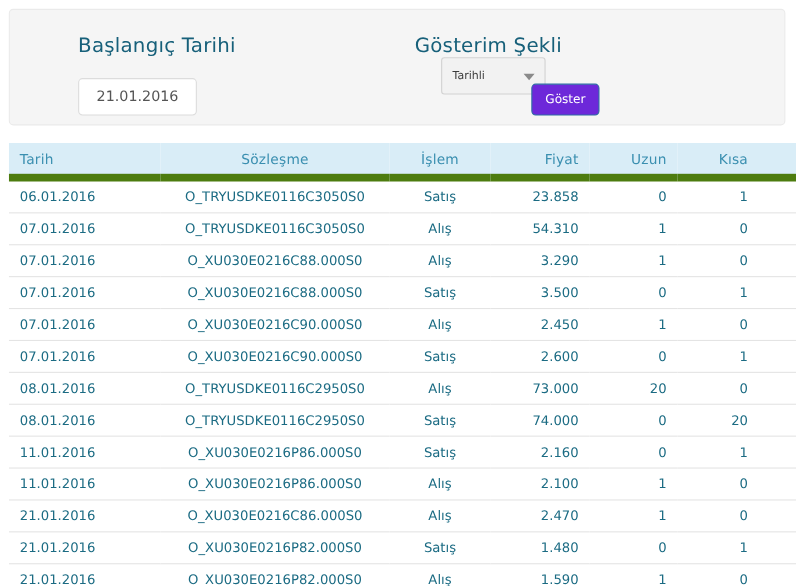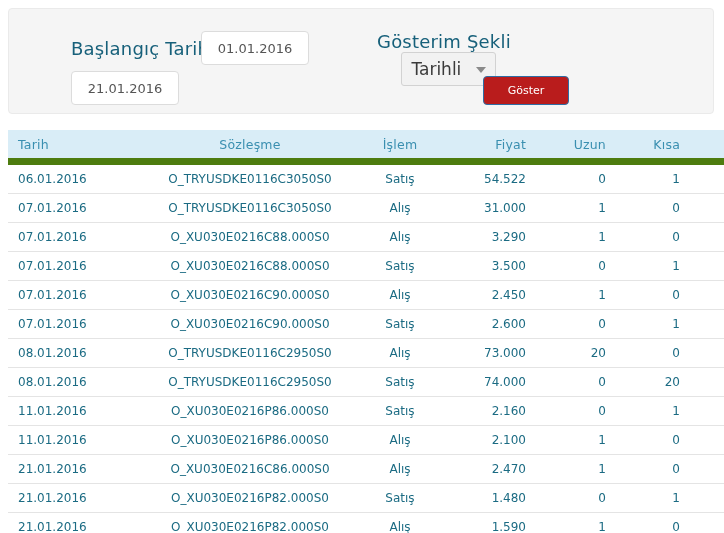--- a/index.html
+++ b/index.html
@@ -71,43 +71,43 @@
     position: relative;
     box-sizing: border-box;
     width: 95px;
     height: 34px;
     background: #f2f2f2;
     border: 1px solid #d2d2d2;
     border-radius: 3px;
     display: flex;
     align-items: center;
     padding-left: 9px;
-    font-size: 17px;
+    font-size: 10px;
     color: #3b3b3b;
     cursor: default;
   }
   .select-arrow {
     position: absolute;
     right: 9px;
     top: 50%;
     margin-top: -2px;
     width: 0;
     height: 0;
     border-left: 5px solid transparent;
     border-right: 5px solid transparent;
     border-top: 6px solid #8a8a8a;
   }
 
   #submit-button {
     position: absolute;
     left: 474px;
     top: 67px;
-    width: 86px;
+    width: 62px;
     height: 29px;
-    background: #b91c1c;
+    background: #6d28d9;
     border: 1px solid #2e6da4;
     border-radius: 4px;
     color: #ffffff;
     font-family: "DejaVu Sans", "Liberation Sans", sans-serif;
     font-size: 11px;
     cursor: pointer;
     padding: 0;
     line-height: 27px;
     text-align: center;
   }
@@ -157,21 +157,20 @@
   .act-sell { color: #e00000; }
   .act-buy  { color: #008000; }
 </style>
 </head>
 <body>
 
 <div id="filter-panel">
 
   <div class="form-row" id="row-start-date">
     <span class="form-label">Başlangıç Tarihi</span>
-    <input class="text-input" type="text" value="01.01.2016" style="">
   </div>
 
   <div class="form-row" id="row-end-date">
     <input class="text-input" type="text" value="21.01.2016" style="">
   </div>
 
   <div class="form-row" id="row-display-mode">
     <span class="form-label">Gösterim Şekli</span>
     <div class="select-box">
       <span>Tarihli</span>
@@ -194,30 +193,30 @@
         <th class="col-short">Kısa</th>
         <th class="col-net">Net</th>
 
       </tr>
     </thead>
     <tbody id="results-body">
         <tr>
           <td class="col-date">06.01.2016</td>
           <td class="col-contract">O_TRYUSDKE0116C3050S0</td>
           <td class="col-action act-sell">Satış</td>
-          <td class="col-price">54.522</td>
+          <td class="col-price">23.858</td>
           <td class="col-long">0</td>
           <td class="col-short">1</td>
           <td class="col-net">-1</td>
         </tr>
         <tr>
           <td class="col-date">07.01.2016</td>
           <td class="col-contract">O_TRYUSDKE0116C3050S0</td>
           <td class="col-action act-buy">Alış</td>
-          <td class="col-price">31.000</td>
+          <td class="col-price">54.310</td>
           <td class="col-long">1</td>
           <td class="col-short">0</td>
           <td class="col-net">1</td>
         </tr>
         <tr>
           <td class="col-date">07.01.2016</td>
           <td class="col-contract">O_XU030E0216C88.000S0</td>
           <td class="col-action act-buy">Alış</td>
           <td class="col-price">3.290</td>
           <td class="col-long">1</td>

